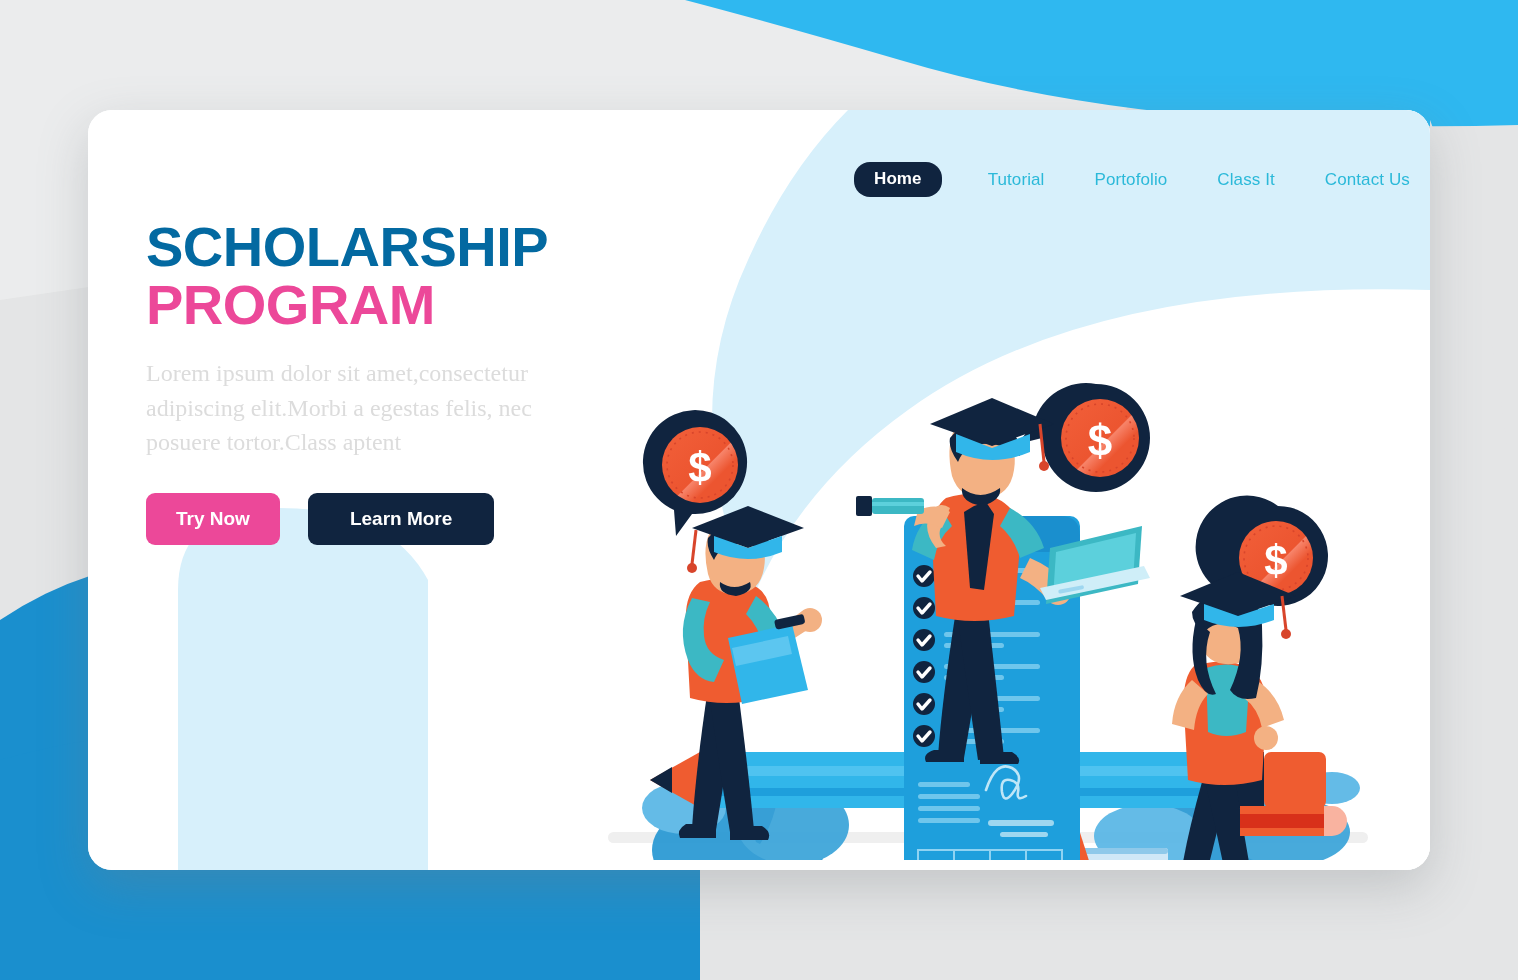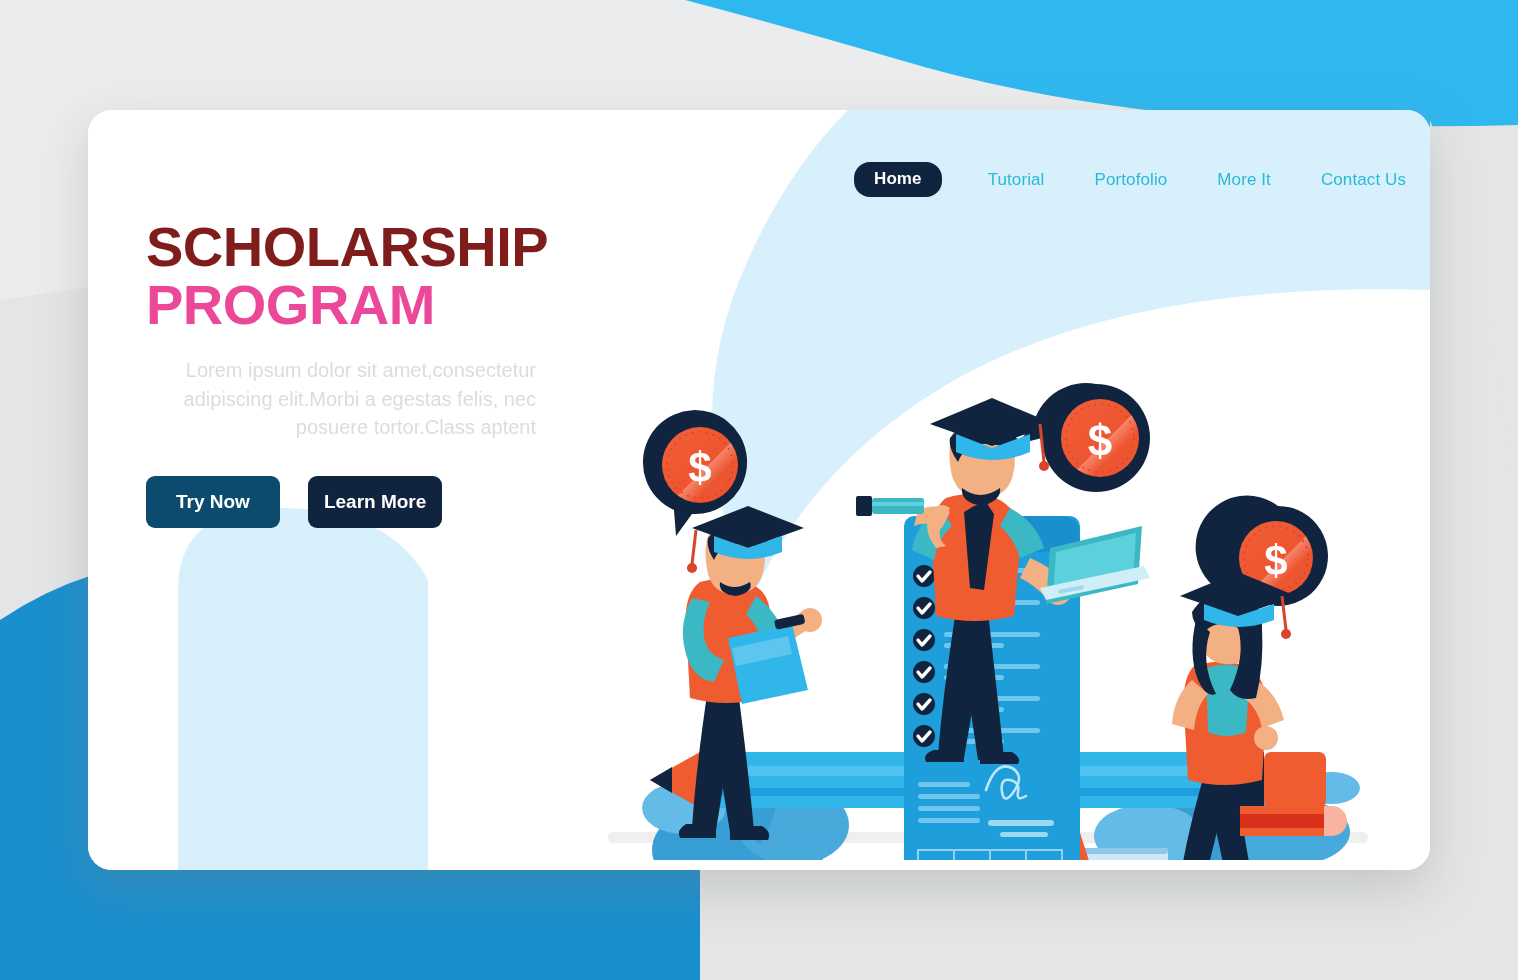--- a/index.html
+++ b/index.html
@@ -49,43 +49,43 @@
     color:#ffffff;
     border-radius:16px;
     padding:7px 20px 8px 20px;
     margin-right:42px;
     font-weight:600;
   }
 
   
   .hero { position:absolute; left:58px; top:108px; width:430px; z-index:6; }
   .h-line1 {
-    font-size:56px; font-weight:700; color:#7f1d1d;
+    font-size:56px; font-weight:700; color:#0369a1;
     letter-spacing:-.5px; line-height:1.04;
   }
   .h-line2 {
     font-size:56px; font-weight:700; color:#ec4899;
     letter-spacing:-.5px; line-height:1.04;
   }
   .hero-sub {
     margin-top:22px;
-    font-size:20px; line-height:1.42;
+    font-size:24px; line-height:1.42;
     color:#dcdcdc;
-    text-align:right;
     width:390px;
+    font-family:Liberation Serif, serif;
   }
   .btn-row { margin-top:34px; display:flex; gap:28px; }
   .btn {
     border:none; cursor:pointer;
     font-size:19px; font-weight:700; color:#fff;
     border-radius:9px;
     font-family:"Liberation Sans", sans-serif;
   }
-  .btn-primary { background:#0c4a6e; padding:9px 30px; }
-  .btn-secondary { background:#10243f; padding:15px 16px; }
+  .btn-primary { background:#ec4899; padding:9px 30px; }
+  .btn-secondary { background:#10243f; padding:15px 42px; }
 
   
   .illu { position:absolute; left:500px; top:210px; width:820px; height:540px; z-index:5; }
 </style>
 </head>
 <body>
 
 <div id="bg">
   <svg width="1518" height="980" viewBox="0 0 1518 980" xmlns="http://www.w3.org/2000/svg">
     <rect width="1518" height="980" fill="#e4e5e6"></rect>
@@ -117,21 +117,21 @@
       <path d="M90 480 Q90 400 185 398 Q300 396 340 470 L340 760 H90 Z" fill="#d7f0fb"></path>
 
       <rect x="520" y="722" width="760" height="11" rx="5.5" fill="#efefef"></rect>
     </svg>
   </div>
 
   <nav class="nav">
     <div class="nav-item active">Home</div>
     <div class="nav-item">Tutorial</div>
     <div class="nav-item">Portofolio</div>
-    <div class="nav-item">More It</div>
+    <div class="nav-item">Class It</div>
     <div class="nav-item">Contact Us</div>
   </nav>
 
   <div class="hero">
     <div class="h-line1">SCHOLARSHIP</div>
     <div class="h-line2">PROGRAM</div>
     <p class="hero-sub">Lorem ipsum dolor sit amet,consectetur adipiscing elit.Morbi a egestas felis, nec posuere tortor.Class aptent</p>
     <div class="btn-row">
       <button class="btn btn-primary">Try Now</button>
       <button class="btn btn-secondary">Learn More</button>

